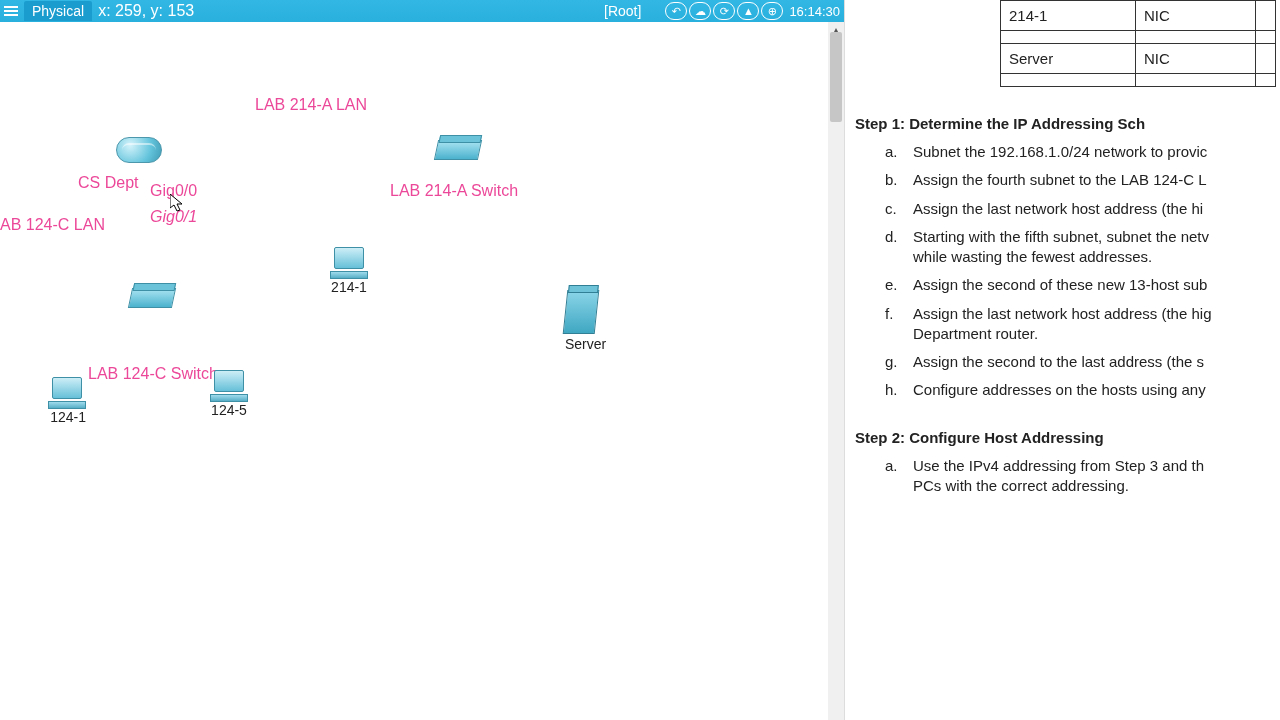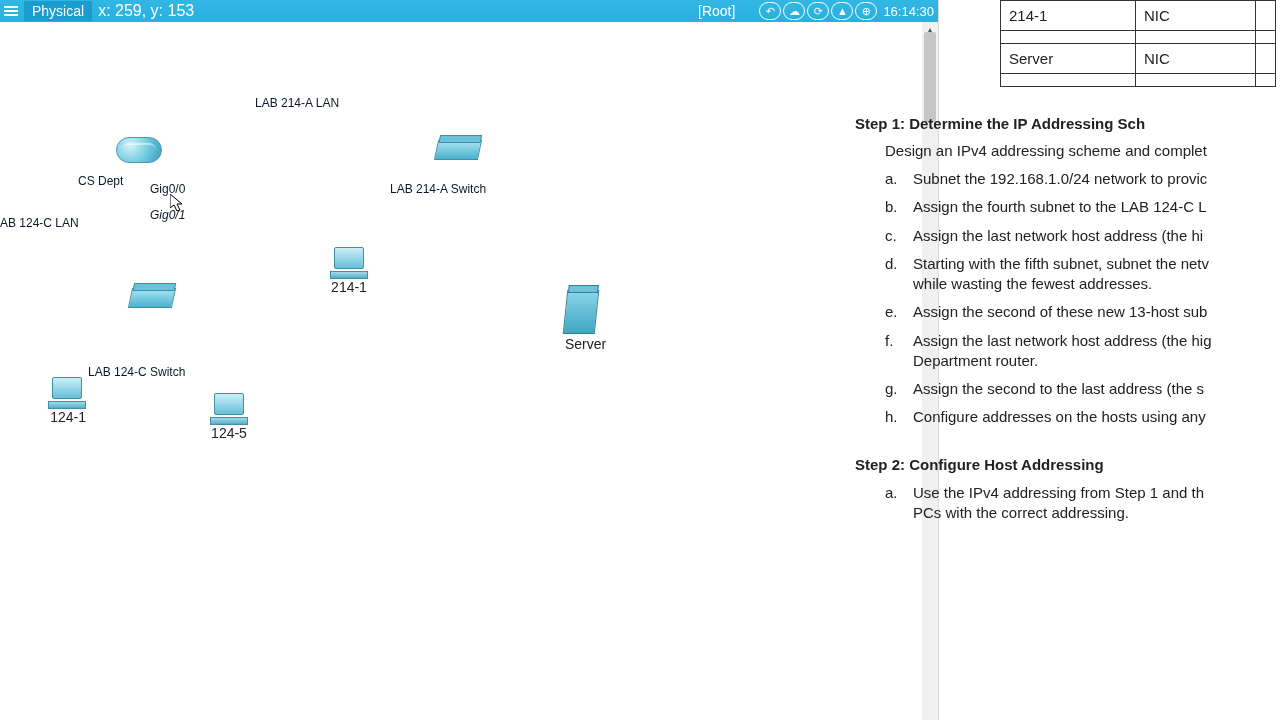--- a/index.html
+++ b/index.html
@@ -10,21 +10,21 @@
     height: 720px;
     overflow: hidden;
     position: relative;
     background: #fff;
     color: #222;
   }
   .pt-window {
     position: absolute;
     left: 0;
     top: 0;
-    width: 939px;
+    width: 845px;
     height: 720px;
     border-right: 1px solid #ddd;
   }
   .pt-toolbar {
     height: 22px;
     background: linear-gradient(#32b7e4,#2ab0dd);
     color: #fff;
     display: flex;
     align-items: center;
     font-size: 14px;
@@ -55,21 +55,21 @@
   }
   .scrollbar-v {
     position:absolute; top:22px; right:0; width:16px; height:698px;
     background:#f0f0f0;
   }
   .scrollbar-v .thumb { position:absolute; top:10px; left:2px; width:12px; height:90px; background:#c6c6c6; border-radius:2px;}
   .scrollbar-v .arrow-up { position:absolute; top:0; left:0; width:16px;height:16px;display:flex;align-items:center;justify-content:center;color:#555;}
 
   .node { position:absolute; text-align:center; font-size:14px; color:#222; }
   .node .label { white-space:nowrap; margin-top:2px;}
-  .label-abs { position:absolute; font-size:12px; color:#0f172a; white-space:nowrap;text-align:right;}
+  .label-abs { position:absolute; font-size:16px; color:#ec4899; white-space:nowrap;text-align:right;}
 
   
   .router {
     width:46px;height:26px;border-radius:13px;
     background: radial-gradient(circle at 30% 30%, #d4f3fb, #63c4dc 60%, #3f9bb3);
     border:1px solid #4c97ac; position:relative;
   }
   .router::after{content:"";position:absolute;inset:5px;border-top:2px solid rgba(255,255,255,.5);border-radius:10px;}
   .switch {
     width:44px;height:20px;
@@ -207,21 +207,21 @@
     </div>
 
     <div class="node" style="left:48px; top:355px;text-align:right;">
       <div class="pc">
           <div class="mon"></div>
           <div class="base"></div>
         </div>
       <div class="label">124-1</div>
     </div>
 
-    <div class="node" style="left:210px; top:371px;">
+    <div class="node" style="left:210px; top:348px;">
       <div class="pc">
           <div class="mon"></div>
           <div class="base"></div>
         </div>
       <div class="label">124-5</div>
     </div>
 
     <svg class="cursor-ptr" style="left:170px; top:172px;" viewBox="0 0 16 20">
       <polygon points="0,0 0,14 4,11 7,17 10,16 7,10 12,10" fill="#fff" stroke="#000" stroke-width="1"></polygon>
     </svg>
@@ -255,21 +255,20 @@
     </tr>
     <tr>
       <td style="border-top:none"></td>
       <td style="border-top:none"></td>
       <td></td>
     </tr>
   </tbody>
     </table>
 
   <h3>Step 1: Determine the IP Addressing Sch</h3>
-  <p class="lead">Design an IPv4 addressing scheme and complet</p>
   <ol class="alpha">
     <li>
         <span class="let">a.</span>
         <span class="txt">Subnet the 192.168.1.0/24 network to provic</span>
       </li>
     <li>
         <span class="let">b.</span>
         <span class="txt">Assign the fourth subnet to the LAB 124-C L</span>
       </li>
     <li>
@@ -295,16 +294,16 @@
     <li>
         <span class="let">h.</span>
         <span class="txt">Configure addresses on the hosts using any</span>
       </li>
   </ol>
 
   <h3>Step 2: Configure Host Addressing</h3>
   <ol class="alpha">
     <li>
         <span class="let">a.</span>
-        <span class="txt"><span>Use the IPv4 addressing from Step 1 and th</span><br><span>PCs with the correct addressing.</span></span>
+        <span class="txt"><span>Use the IPv4 addressing from Step 3 and th</span><br><span>PCs with the correct addressing.</span></span>
       </li>
   </ol>
 </div>
 
 </body></html>

